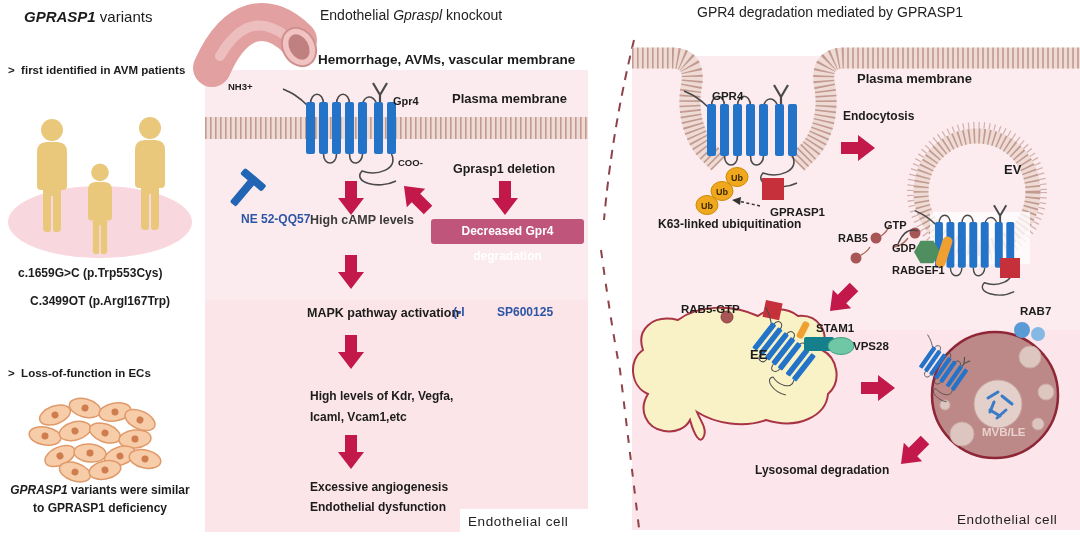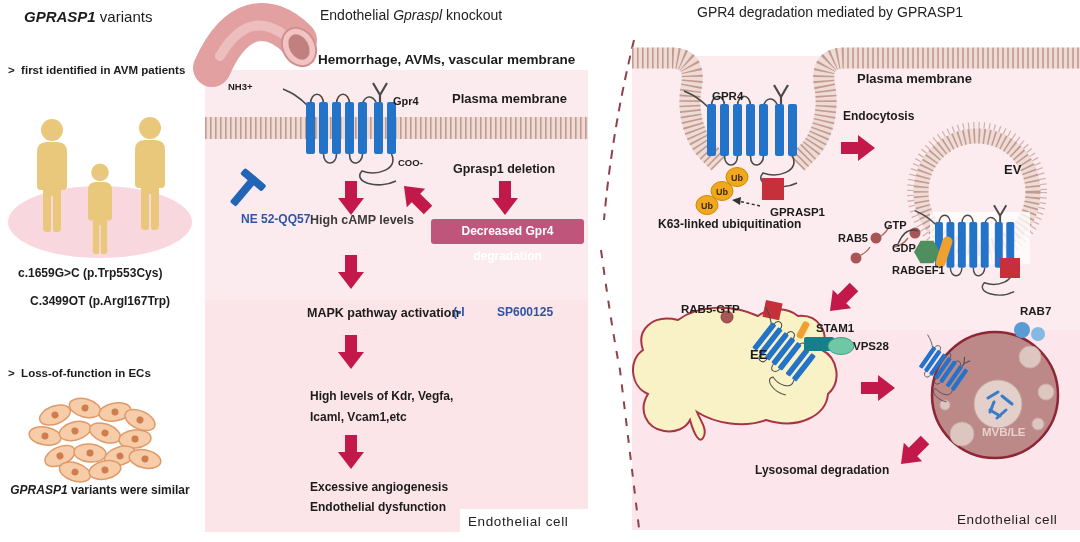--- a/index.html
+++ b/index.html
@@ -222,20 +222,21 @@
     <span>&gt;</span>&nbsp;&nbsp;<span>first identified in AVM patients</span>
   </div>
   <div class="lbl b f12" style="left:18px;top:267px;text-align:center;">c.1659G&gt;C (p.Trp553Cys)</div>
   <div class="lbl b f12" style="left:18px;top:295px;margin-left:12px;">C.3499OT (p.ArgI167Trp)</div>
   <div class="lbl b f115" style="left:8px;top:367px;">
     <span>&gt;</span>&nbsp;&nbsp;<span>Loss-of-function in ECs</span>
   </div>
   <div class="lbl b f12" style="left:0px;top:484px;width:200px;text-align:center;white-space:nowrap;">
     <span class="i">GPRASP1</span><span> variants were similar</span>
   </div>
+  <div class="lbl b f12" style="left:0px;top:502px;width:200px;text-align:center;">to GPRASP1 deficiency</div>
 
   <div class="lbl f14" style="left:320px;top:7px;color:#222;">
     <span>Endothelial </span><span class="i">Gpraspl</span><span> knockout</span>
   </div>
   <div class="lbl b f135" style="left:318px;top:52px;">Hemorrhage, AVMs, vascular membrane</div>
   <div class="lbl b f95" style="left:228px;top:82px;">NH3+</div>
   <div class="lbl b f11" style="left:393px;top:95px;">Gpr4</div>
   <div class="lbl b f13" style="left:452px;top:92px;">Plasma membrane</div>
   <div class="lbl b f95" style="left:398px;top:158px;">COO-</div>
   <div class="lbl b f125" style="left:453px;top:162px;">Gprasp1 deletion</div>

